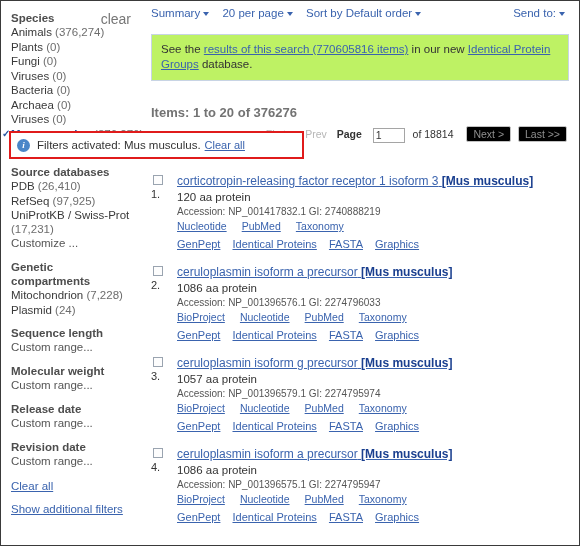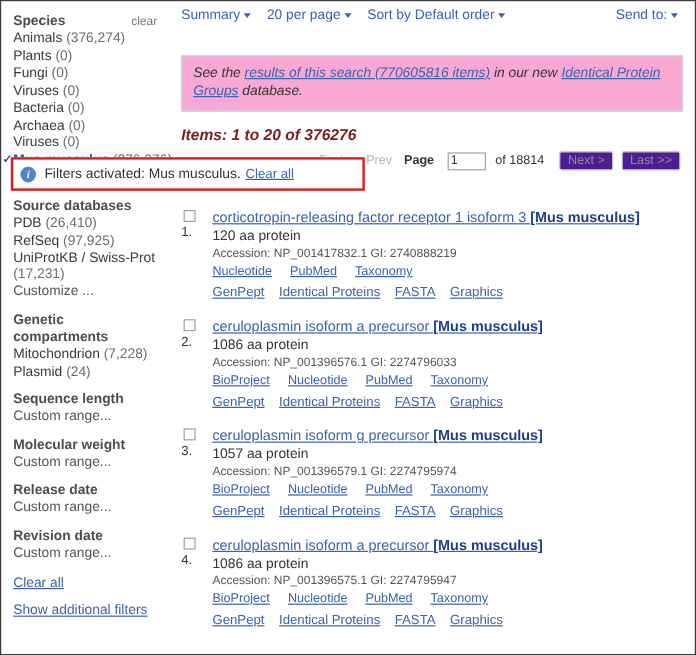--- a/index.html
+++ b/index.html
@@ -38,21 +38,21 @@
     color: #4d4d4d;
     font-size: 11.5px;
     line-height: 14px;
     position: relative;
   }
   .facet-head .clear-link {
     position: absolute;
     right: 4px;
     top: 1px;
     font-weight: normal;
-    font-size: 10px;
+    font-size: 14px;
     color: #777777;
     cursor: pointer;
   }
   .facet-item {
     line-height: 14.5px;
     font-size: 11.5px;
     color: #555555;
     white-space: nowrap;
     position: relative;
   }
@@ -118,41 +118,39 @@
   }
   #send-to {
     position: absolute;
     right: 4px;
     top: 0;
     color: #3a63ae;
     cursor: pointer;
   }
 
   #notice-box {
-    margin-top: 19px;
+    margin-top: 7px;
     border: 1px solid #c8d4e4;
-    background: #f9a8d4;
+    background: #bef264;
     padding: 7px 9px 8px 9px;
     font-size: 11.5px;
     line-height: 15px;
     color: #333333;
-    font-style: italic;
   }
   #notice-box a {
     color: #3a63ae;
     text-decoration: underline;
     cursor: pointer;
   }
 
   #items-count {
-    margin-top: 12px;
-    color: #7f1d1d;
+    margin-top: 24px;
+    color: #737373;
     font-weight: bold;
     font-size: 13px;
-    font-style: italic;
   }
 
   #pager-row {
     position: relative;
     height: 22px;
     margin-top: 6px;
   }
   #pager {
     position: absolute;
     right: 2px;
@@ -170,21 +168,21 @@
     font-family: "Liberation Sans", sans-serif;
     border: 1px solid #a5a5a5;
     padding: 0 2px;
     vertical-align: middle;
     color: #333;
   }
   .pg-of { margin: 0 6px 0 5px; }
   .pg-btn {
     display: inline-block;
     border: 1px solid #c3c3c3;
-    background: #4c1d95;
+    background: #000000;
     color: #8f8f8f;
     padding: 1px 6px;
     margin-left: 4px;
     border-radius: 2px;
     cursor: pointer;
     font-size: 10.5px;
   }
 
   #filter-bar {
     position: absolute;

